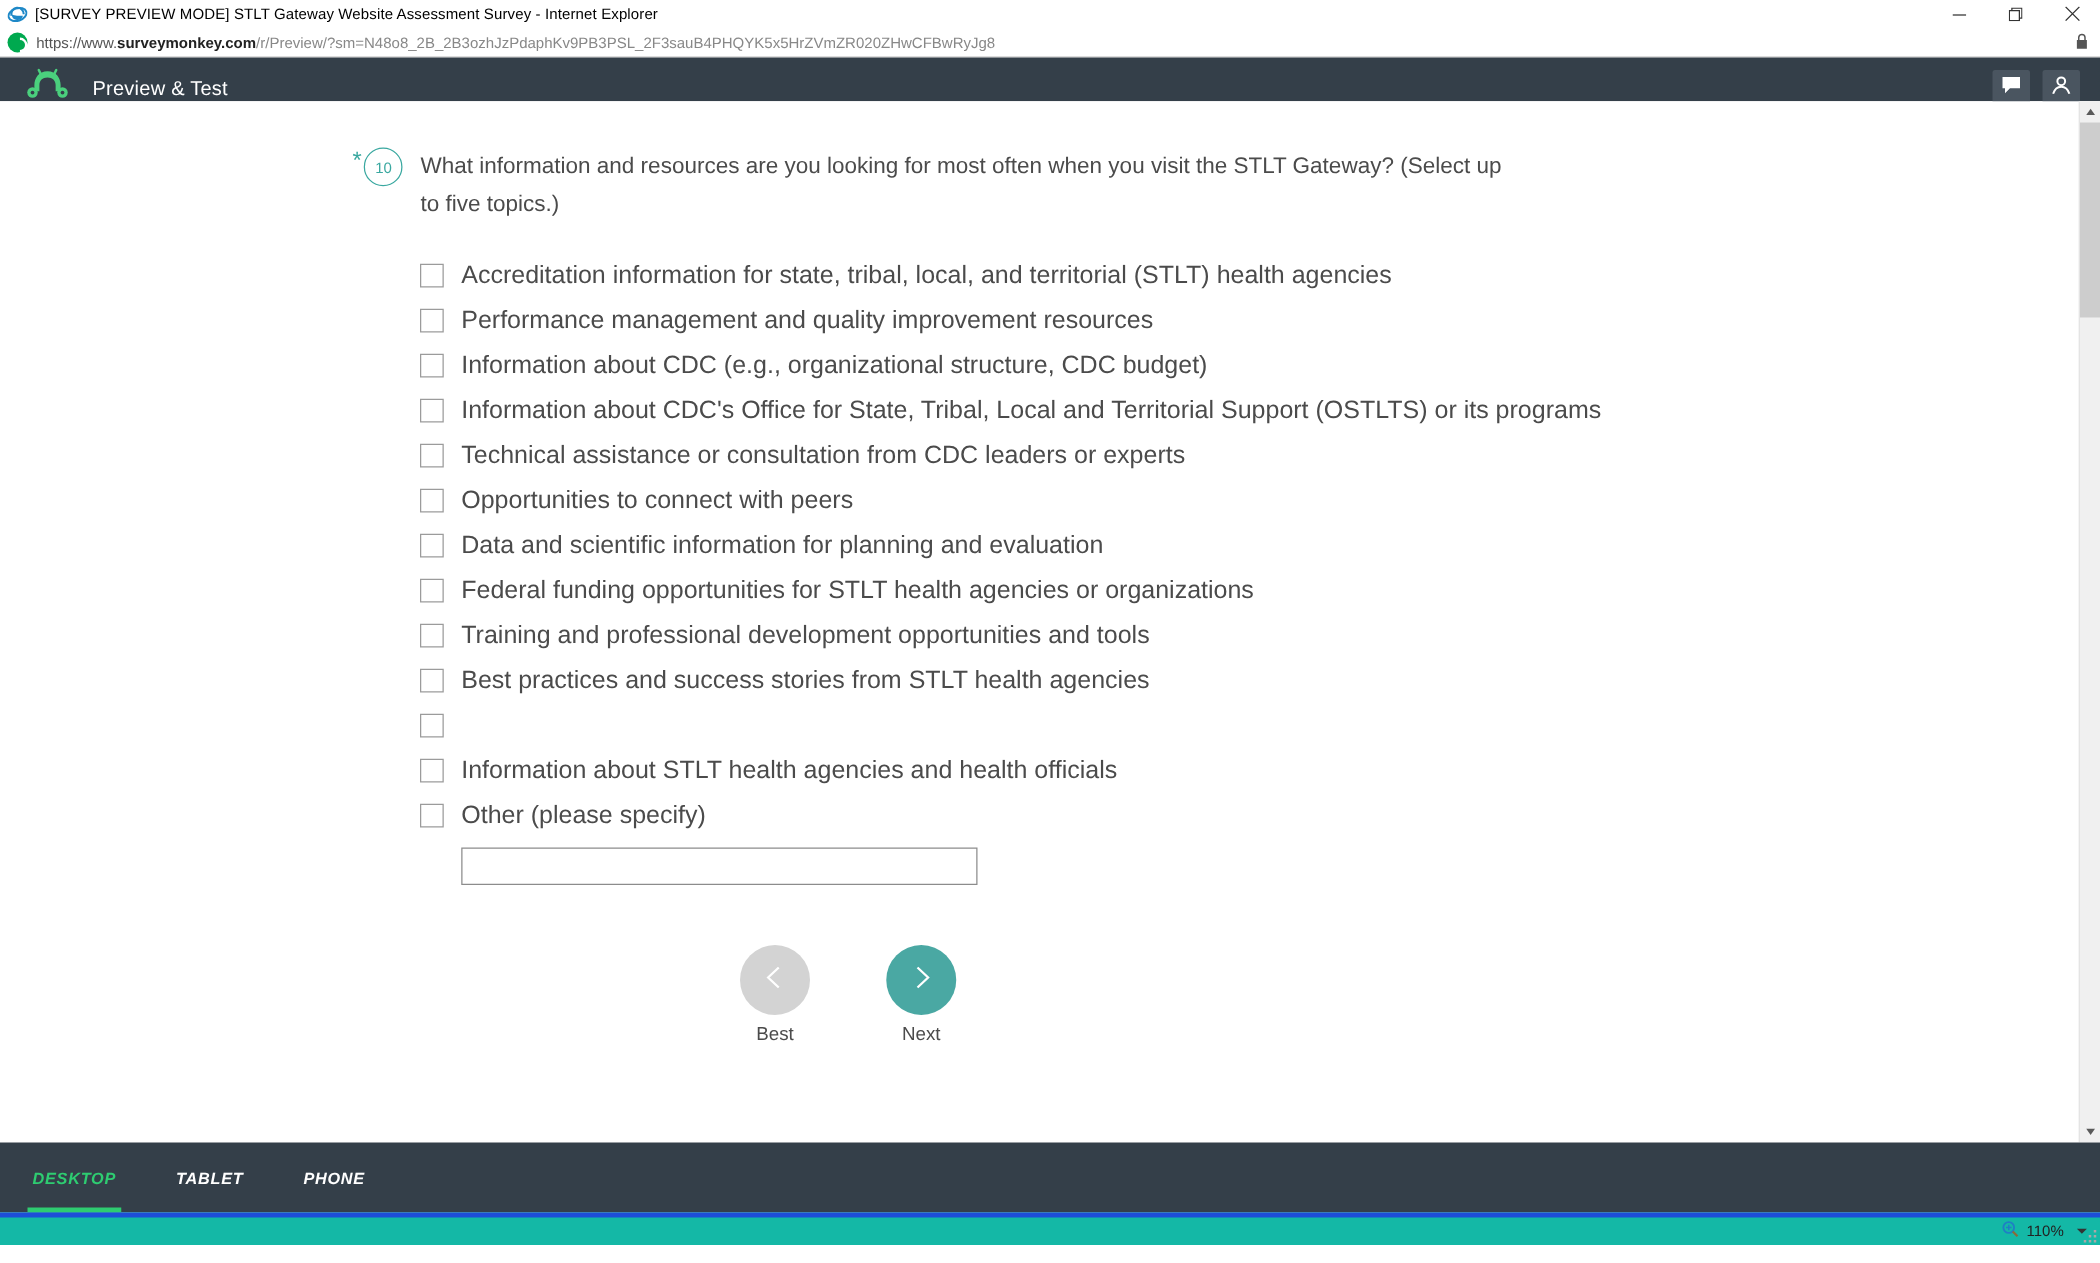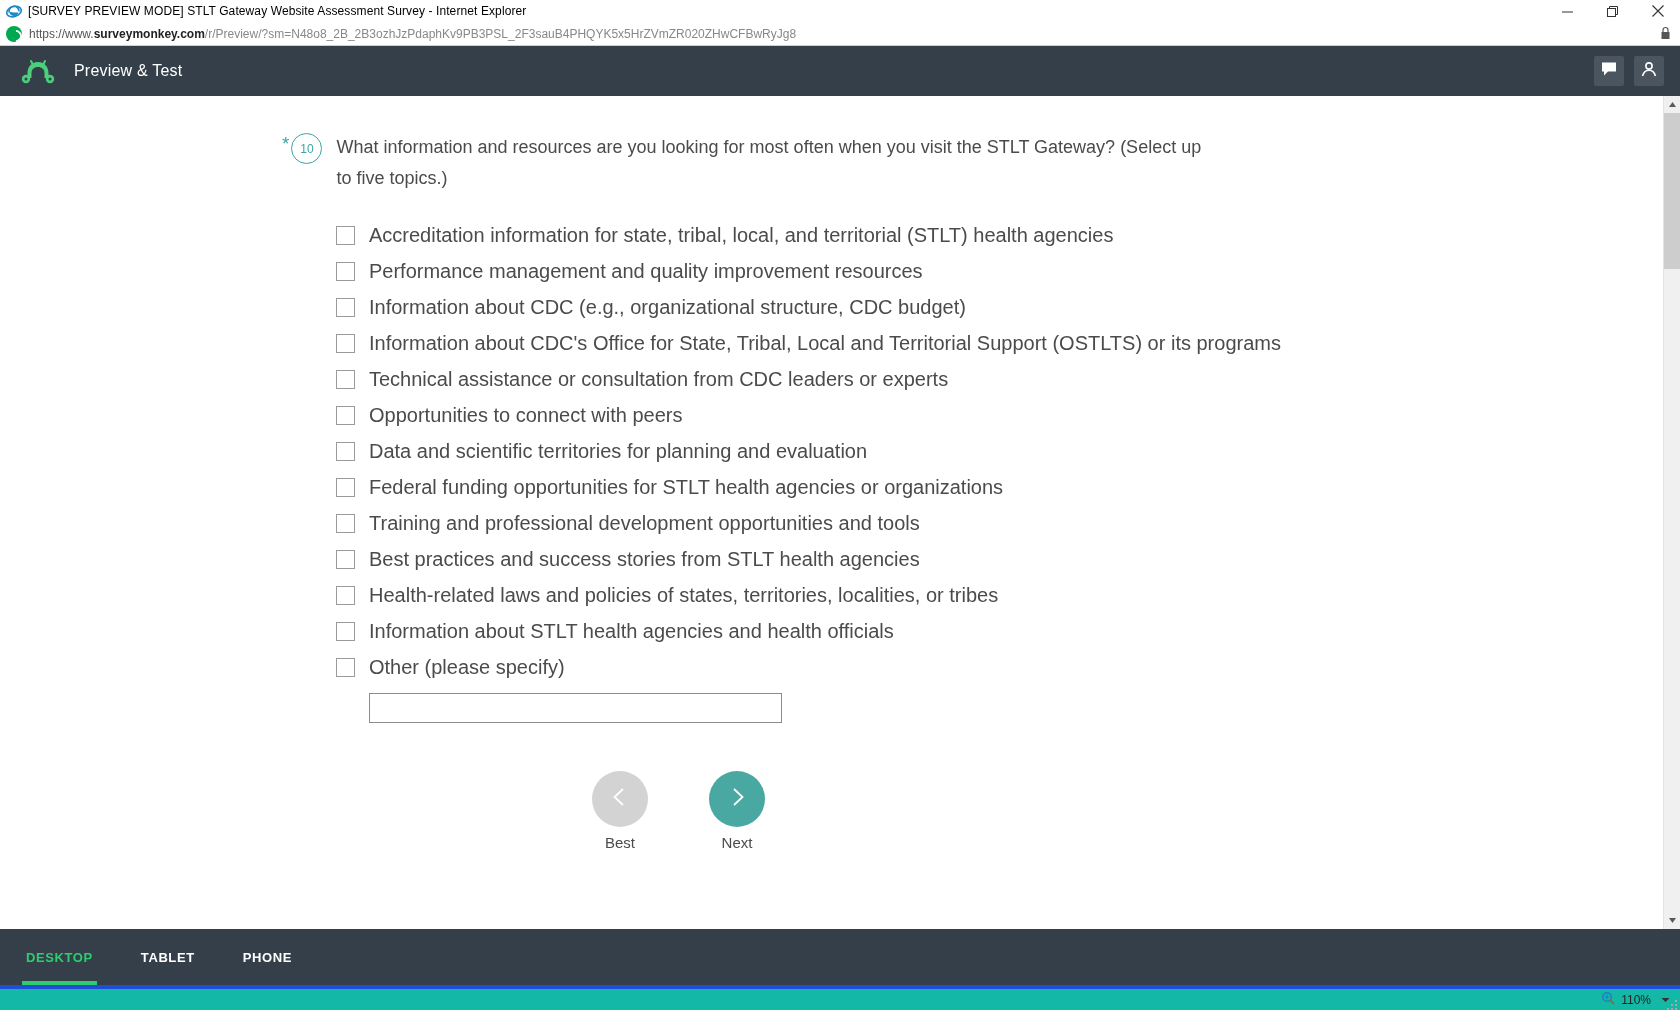--- a/index.html
+++ b/index.html
@@ -86,24 +86,24 @@
   .url .dom { color: #222222; font-weight: bold; }
   .url .scheme { color: #555555; }
   .lock-icon {
     position: absolute;
     right: 9px; top: 4px;
     width: 11px; height: 14px;
   }
 
   
   .app-header {
-    height: 50px;
+    height: 35px;
     background: #343f49;
     display: flex;
-    align-items: center;
+    align-items: flex-end;
     position: relative;
   }
   .sm-logo {
     width: 36px; height: 30px;
     margin-left: 20px; margin-right: 18px;
     flex: 0 0 auto;
   }
   .app-title {
     font-size: 16px;
     color: #ffffff;
@@ -269,20 +269,21 @@
     font-size: 13px;
     font-weight: bold;
     letter-spacing: 0.6px;
     color: #ffffff;
     cursor: pointer;
     position: relative;
     height: 56px;
     display: flex;
     align-items: center;
     padding: 0 4px;
+    font-style: italic;
   }
   .device-tab.active { color: #2ecc71; }
   .device-tab.active::after {
     content: "";
     position: absolute;
     left: 0; right: 0; bottom: 0;
     height: 4px;
     background: #2ecc71;
   }
 
@@ -417,37 +418,36 @@
       <label class="opt">
         <span class="cb"></span>
         <span class="opt-label">Technical assistance or consultation from CDC leaders or experts</span>
       </label>
       <label class="opt">
         <span class="cb"></span>
         <span class="opt-label">Opportunities to connect with peers</span>
       </label>
       <label class="opt">
         <span class="cb"></span>
-        <span class="opt-label">Data and scientific territories for planning and evaluation</span>
+        <span class="opt-label">Data and scientific information for planning and evaluation</span>
       </label>
       <label class="opt">
         <span class="cb"></span>
         <span class="opt-label">Federal funding opportunities for STLT health agencies or organizations</span>
       </label>
       <label class="opt">
         <span class="cb"></span>
         <span class="opt-label">Training and professional development opportunities and tools</span>
       </label>
       <label class="opt">
         <span class="cb"></span>
         <span class="opt-label">Best practices and success stories from STLT health agencies</span>
       </label>
       <label class="opt">
         <span class="cb"></span>
-        <span class="opt-label">Health-related laws and policies of states, territories, localities, or tribes</span>
       </label>
       <label class="opt">
         <span class="cb"></span>
         <span class="opt-label">Information about STLT health agencies and health officials</span>
       </label>
       <label class="opt">
         <span class="cb"></span>
         <span class="opt-label">Other (please specify)</span>
       </label>
 

